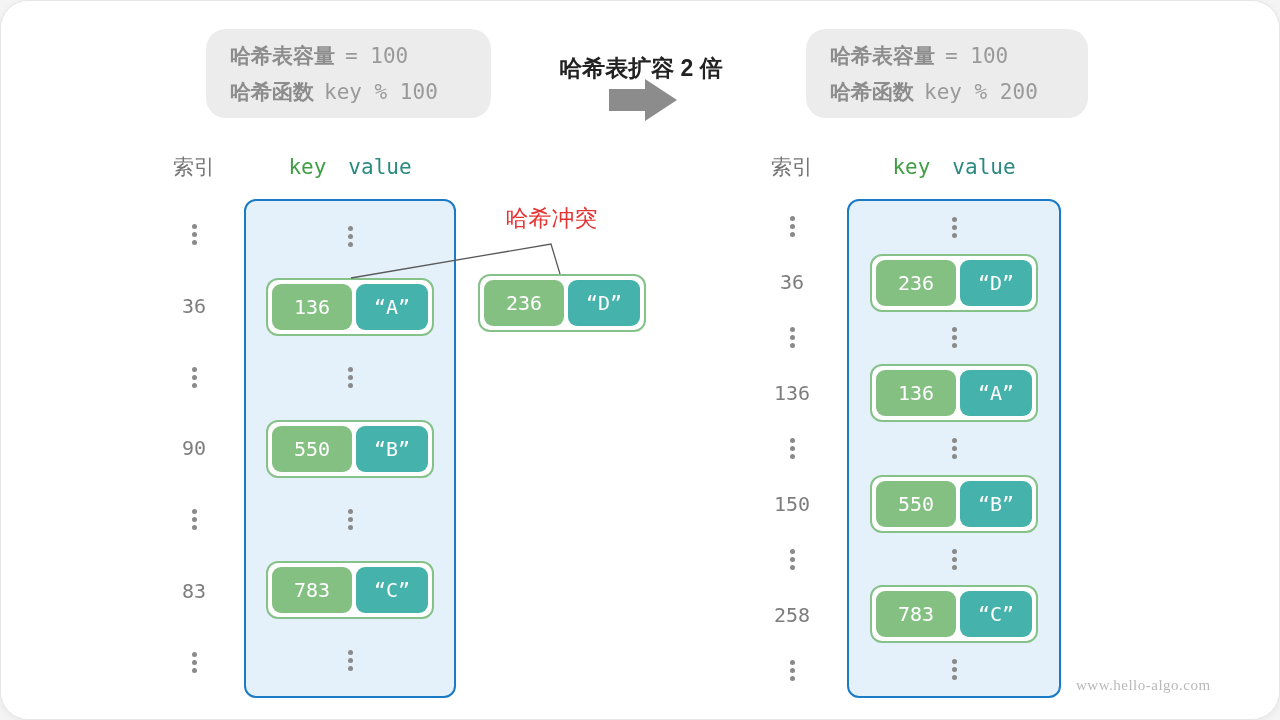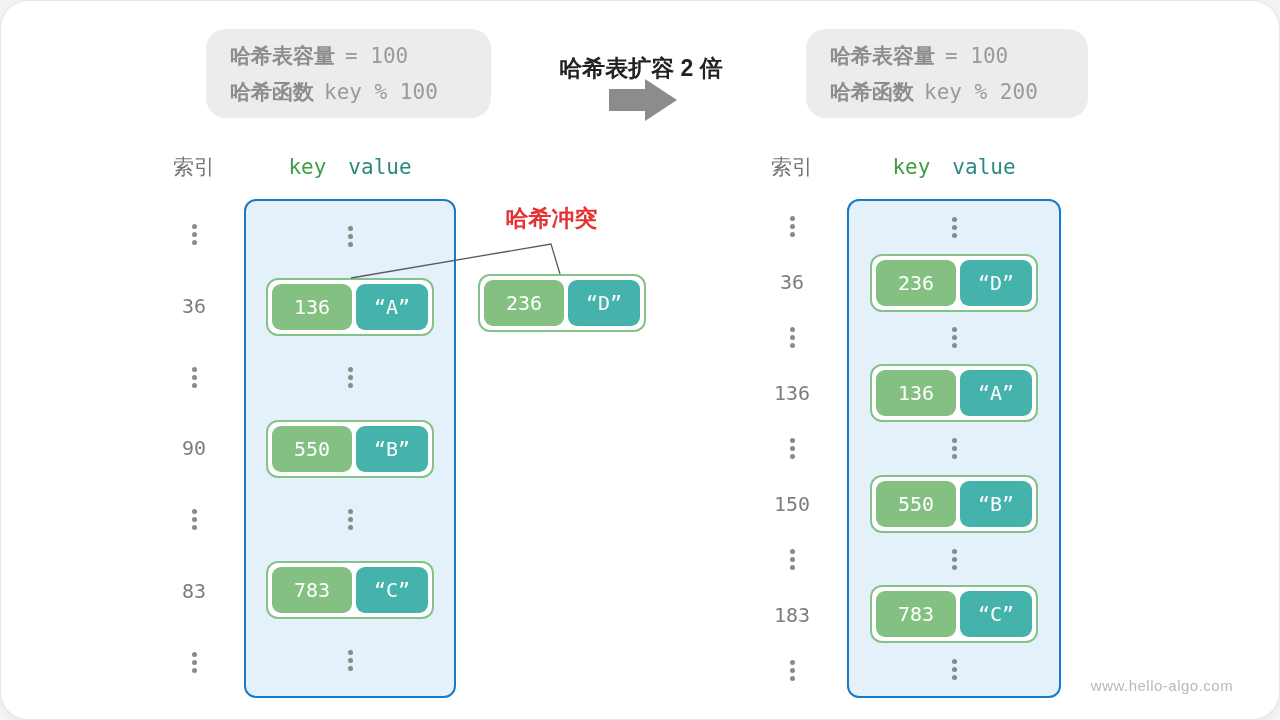--- a/index.html
+++ b/index.html
@@ -72,29 +72,29 @@
   .kbox { width:80px; background:var(--key-box,#85c083); }
   .vbox { width:72px; background:var(--value-box,#45b2ab); }
 
   
   .dots { display:flex; flex-direction:column; gap:3px; }
   .dots i { width:5px; height:5px; border-radius:50%; background:#8a8a8a; }
 
   
   .collision-label {
     position:absolute; left:463px; top:202px; width:175px; text-align:center;
-    font-size:23px; font-weight:bold; color:var(--collision-red,#e53333);
+    font-size:23px; font-weight:normal; color:var(--collision-red,#e53333);
     white-space:nowrap;
   }
   #collision-pair { position:absolute; left:477px; top:273px; }
   .overlay { position:absolute; left:0; top:0; pointer-events:none; }
 
   .watermark {
-    position:absolute; left:1075px; top:676px; width:172px; text-align:center;
-    color:var(--watermark-gray,#b9b9b9); font-family:Liberation Sans, sans-serif;
+    position:absolute; left:1075px; top:676px; width:172px; text-align:left;
+    color:var(--watermark-gray,#b9b9b9); font-family:Liberation Serif, serif;
     font-size:15px; letter-spacing:.5px;
   }
 </style>
 </head>
 <body>
 
 <div class="canvas">
 
   <div class="caption" id="cap-left">
     <div class="cap-line">
@@ -246,21 +246,21 @@
             </div>
 </div>
           <div class="idx-cell">150</div>
           <div class="idx-cell">
   <div class="dots">
               <i></i>
               <i></i>
               <i></i>
             </div>
 </div>
-          <div class="idx-cell">183</div>
+          <div class="idx-cell">258</div>
           <div class="idx-cell">
   <div class="dots">
               <i></i>
               <i></i>
               <i></i>
             </div>
 </div>
         </div>
       <div class="bucket" id="right-bucket">
           <div class="bucket-cell">

